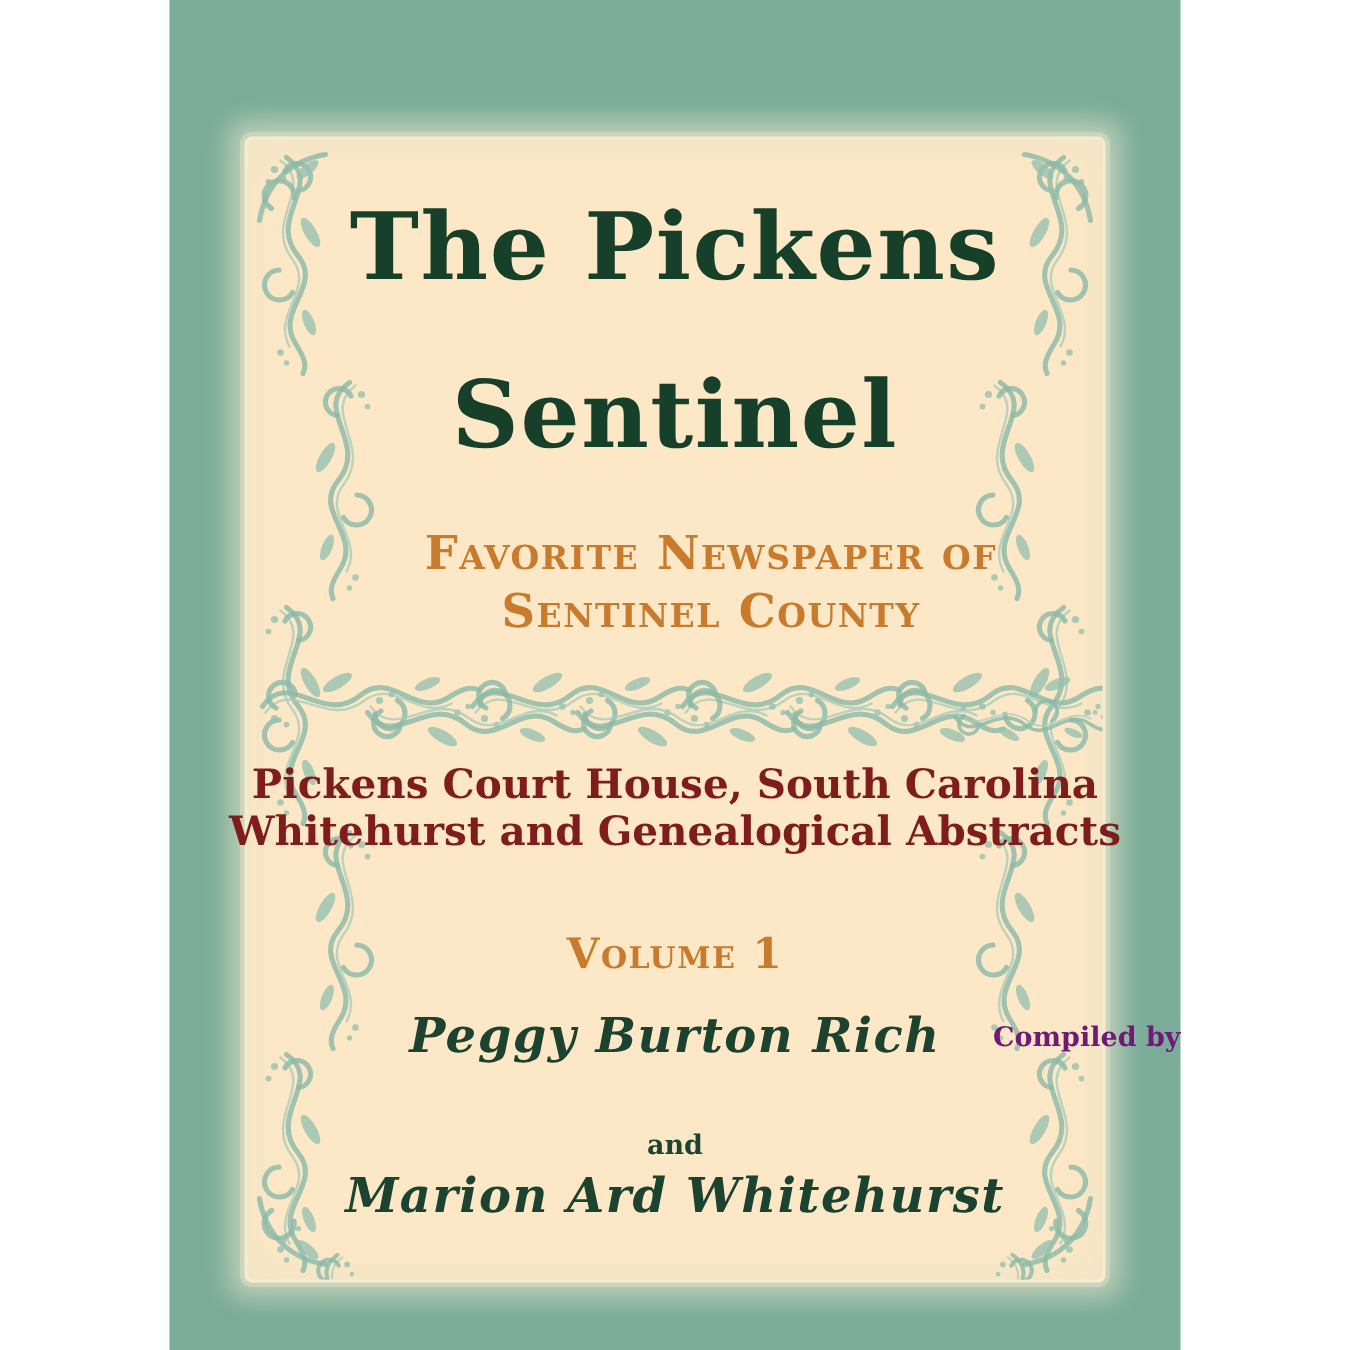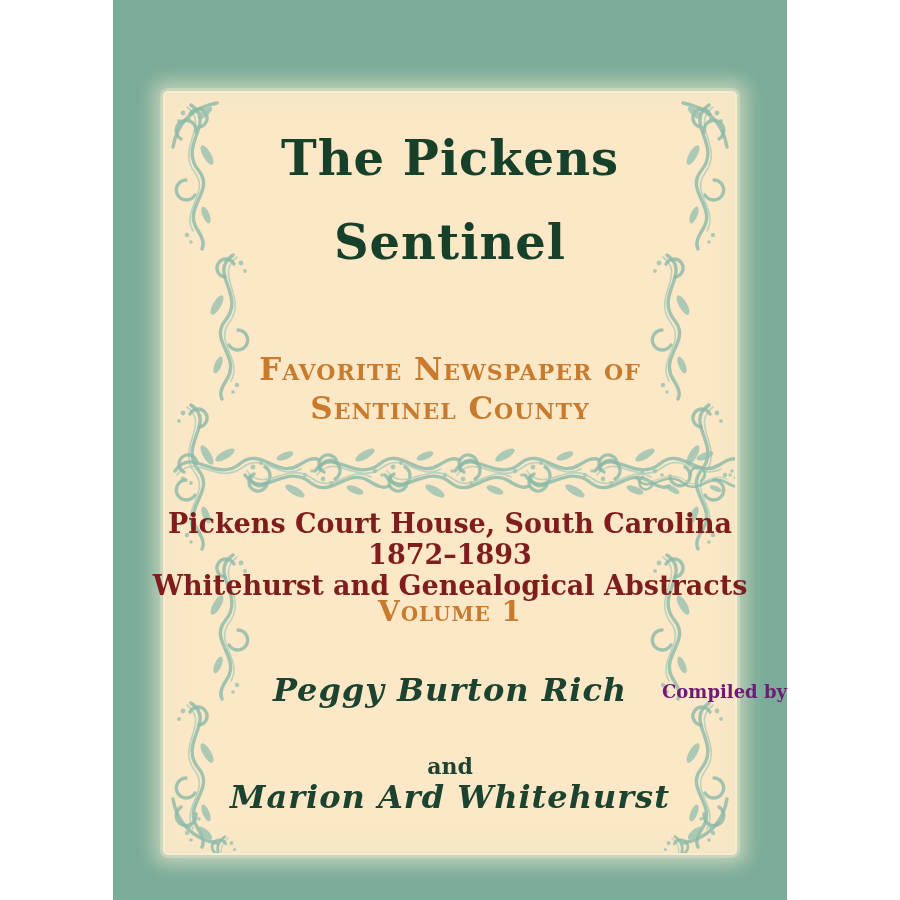--- a/index.html
+++ b/index.html
@@ -21,40 +21,40 @@
       0 0 18px 12px rgba(248,236,208,0.55),
       inset 0 0 22px 6px rgba(214,222,200,0.25);
   }
   .ornaments{position:absolute;left:0;top:0;width:570px;height:760px;}
   .vs{fill:none;stroke:#8cbaa8;stroke-width:3.4;stroke-linecap:round;opacity:0.82;}
   .vs2{fill:none;stroke:#a9cdbd;stroke-width:1.6;stroke-linecap:round;opacity:0.8;}
   .vf{fill:#97c1b0;opacity:0.8;}
 
   .txt{position:absolute;left:0;width:674px;text-align:center;z-index:5;}
   .title{
-    font-weight:bold;color:#17402b;font-size:48px;line-height:1;
+    font-weight:bold;color:#17402b;font-size:62px;line-height:1;
     letter-spacing:1px;
   }
   .subtitle{
     color:#c87a2d;font-weight:bold;font-variant:small-caps;
-    font-size:31px;line-height:1;letter-spacing:1px;
+    font-size:31px;line-height:1;letter-spacing:1px;padding-left:24px;
   }
   .imprint{
     color:#7f1d1d;font-weight:bold;font-size:27px;line-height:31px;
   }
   .volume{
     color:#c87a2d;font-weight:bold;font-variant:small-caps;
     font-size:28px;line-height:1;letter-spacing:1px;
   }
   .compiled{color:#701a75;font-weight:bold;font-size:18px;line-height:1;text-align:right;}
   .author{
     color:#1c4230;font-style:italic;font-weight:bold;font-size:32px;line-height:1;
     letter-spacing:1px;
   }
-  .conj{color:#1c4230;font-weight:bold;font-size:22px;line-height:1;}
+  .conj{color:#1c4230;font-weight:bold;font-size:18px;line-height:1;}
 </style>
 </head>
 <body>
 
 <div class="cover">
 
   <div class="panel">
     <svg class="ornaments" viewBox="0 0 570 760">
       <defs>
         <g id="flr">
@@ -102,32 +102,31 @@
       <use href="#flr" transform="translate(470 392) scale(0.72,-0.72)"></use>
 
       <use href="#crl" transform="translate(8 10)"></use>
       <use href="#crl" transform="translate(562 10) scale(-1,1)"></use>
       <use href="#crl" transform="translate(8 750) scale(1,-1)"></use>
       <use href="#crl" transform="translate(562 750) scale(-1,-1)"></use>
     </svg>
   </div>
 
   <div class="txt title" style="top:134px">The Pickens</div>
-  <div class="txt title" style="top:218px">Sentinel</div>
+  <div class="txt title" style="top:246px">Sentinel</div>
 
   <div class="txt subtitle" style="top:354px">Favorite Newspaper of</div>
   <div class="txt subtitle" style="top:393px">Sentinel County</div>
 
   <div class="txt imprint" style="top:508px">
     <div>Pickens Court House, South Carolina</div>
-    <div>1872–1893</div>
     <div>Whitehurst and Genealogical Abstracts</div>
   </div>
 
-  <div class="txt volume" style="top:598px">Volume 1</div>
+  <div class="txt volume" style="top:622px">Volume 1</div>
 
   <div class="txt compiled" style="top:683px">Compiled by</div>
 
   <div class="txt author" style="top:674px">Peggy Burton Rich</div>
 
   <div class="txt conj" style="top:755px">and</div>
 
   <div class="txt author" style="top:781px">Marion Ard Whitehurst</div>
 
 </div>

